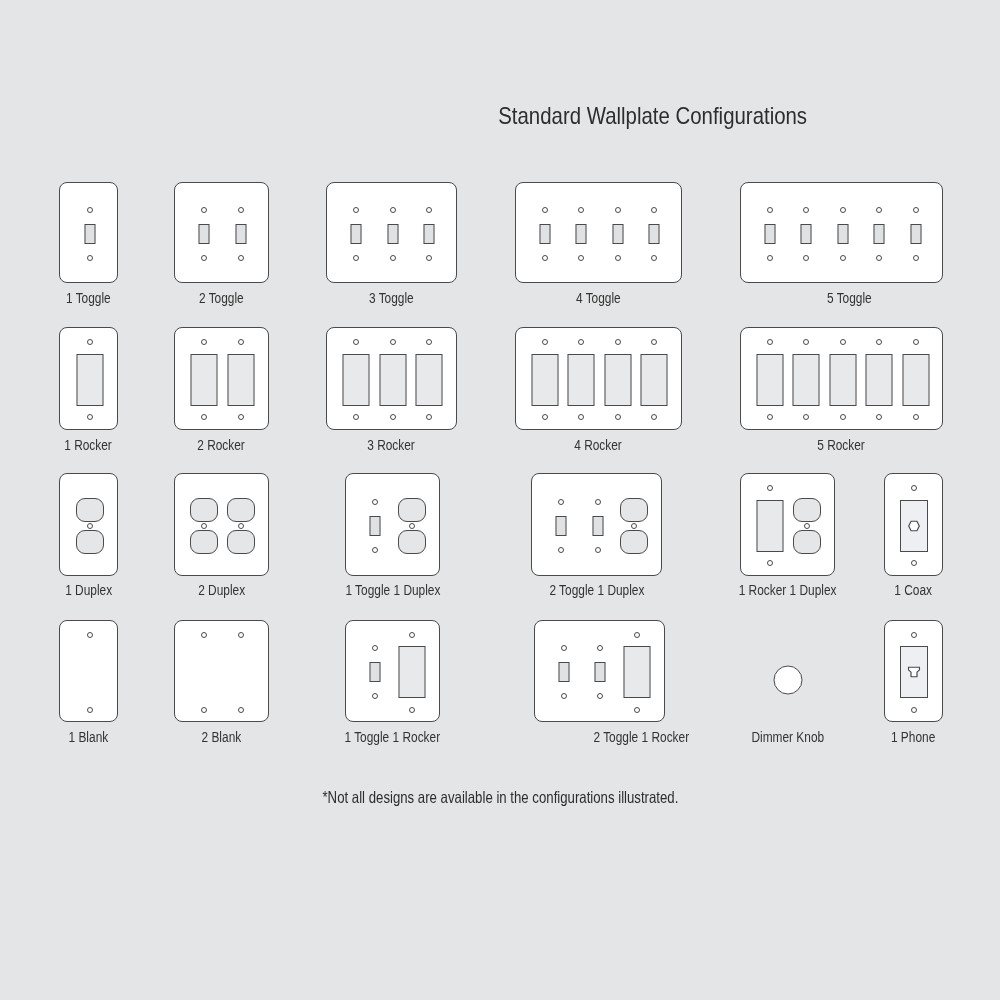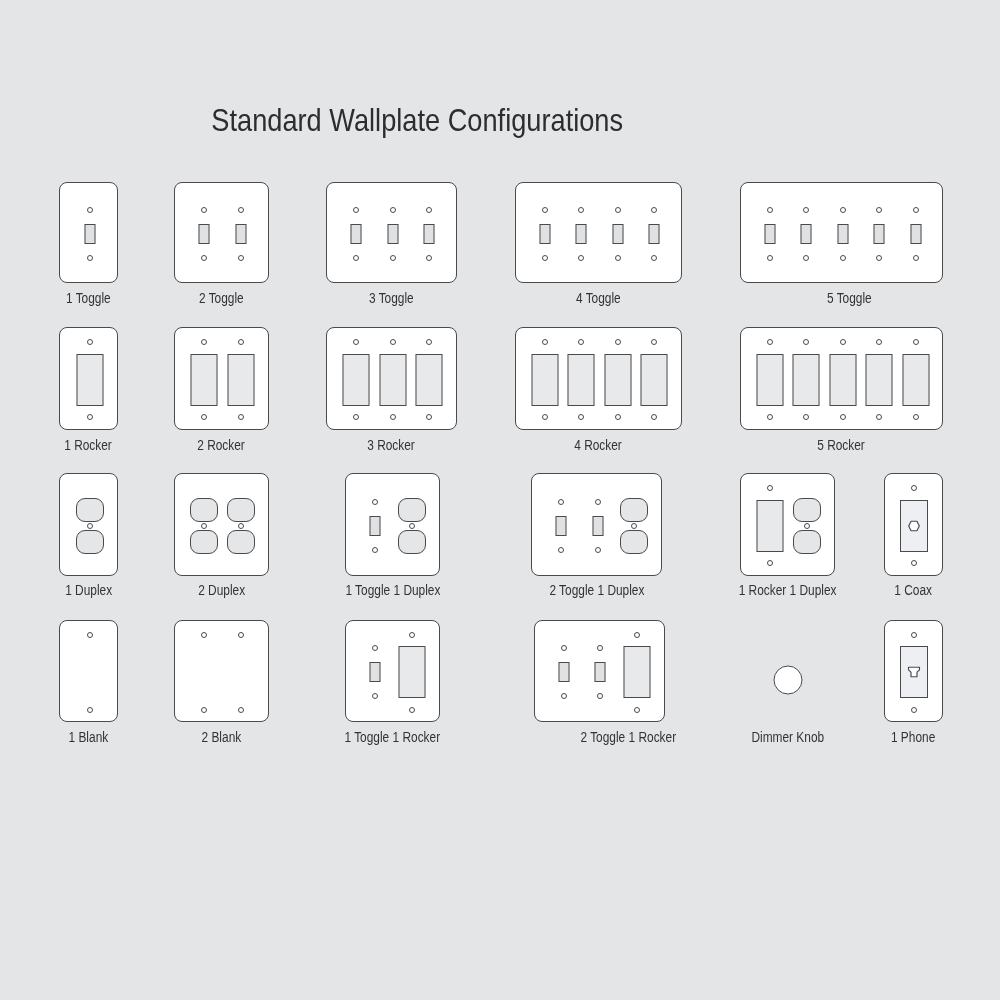--- a/index.html
+++ b/index.html
@@ -7,22 +7,22 @@
     --toggle:#e0e1e3; --rocker:#e8e9eb; --duplex:#e5e6e8; --jack:#edeff2;
     --text:#2d2d2f; --label:#333333;
   }
   html,body{margin:0;padding:0;}
   body{
     width:1000px;height:1000px;background:var(--bg);
     font-family:"Liberation Sans","DejaVu Sans",sans-serif;
     position:relative;overflow:hidden;
   }
   .stage{position:absolute;inset:0;}
-  .title{position:absolute;top:102px;left:0;width:834px;text-align:center;
-    font-size:32px;font-weight:400;color:var(--text);}
+  .title{position:absolute;top:102px;left:0;width:834px;text-align:right;
+    font-size:24px;font-weight:400;color:var(--text);}
   .title>span{display:inline-block;transform:scaleX(.85);white-space:nowrap;}
   .footnote{position:absolute;top:788px;left:0;width:1000px;text-align:center;
     font-size:16.5px;color:var(--text);}
   .footnote>span{display:inline-block;transform:scaleX(.8);white-space:nowrap;}
   .plate{position:absolute;background:var(--plate);border:1.5px solid var(--line);
     border-radius:8px;box-sizing:border-box;}
   .u{position:absolute;transform:translate(-50%,-50%);box-sizing:border-box;line-height:0;}
   .screw{width:6px;height:6px;border:1.4px solid var(--line);border-radius:50%;background:#fff;}
   .toggle-cutout{width:11px;height:20px;border:1.4px solid var(--line);background:var(--toggle);}
   .rocker-cutout{width:27px;height:52px;border:1.4px solid var(--line);background:var(--rocker);}
@@ -241,28 +241,29 @@
         <div class="u screw" style="left: 29px; top: 27px;"></div>
         <div class="u toggle-cutout" style="left: 29px; top: 51px;"></div>
         <div class="u screw" style="left: 29px; top: 75px;"></div>
         <div class="u screw" style="left: 65.5px; top: 27px;"></div>
         <div class="u toggle-cutout" style="left: 65.5px; top: 51px;"></div>
         <div class="u screw" style="left: 65.5px; top: 75px;"></div>
         <div class="u screw" style="left: 102px; top: 13.5px;"></div>
         <div class="u rocker-cutout" style="left: 102px; top: 51px;"></div>
         <div class="u screw" style="left: 102px; top: 88.5px;"></div>
       </div>
-      <div class="plate-label" style="left: 518px; top: 729px;"><span>2 Toggle 1 Rocker</span></div>
+      <div class="plate-label" style="left: 478px; top: 729px; text-align: right;"><span>2 Toggle 1 Rocker</span></div>
       <div class="dimmer-knob" style="left: 788px; top: 680px;"></div>
       <div class="plate-label" style="left: 678px; top: 729px;"><span>Dimmer Knob</span></div>
       <div class="plate" style="left: 883.5px; top: 620px; width: 59px; height: 102px;">
         <div class="u screw" style="left: 29.5px; top: 13.5px;"></div>
         <div class="u jack-rect" style="left: 29.5px; top: 51px;"></div>
         <div class="u " style="left: 29.5px; top: 51px;">
           <svg width="13" height="11" viewBox="0 0 13 11">
             <polygon points="1,0.7 12,0.7 12,3.4 9.5,5.6 9.5,10.3 3.5,10.3 3.5,5.6 1,3.4" fill="#ffffff" stroke="#4a4a4c" stroke-width="1.2" stroke-linejoin="round"></polygon>
           </svg>
         </div>
         <div class="u screw" style="left: 29.5px; top: 88.5px;"></div>
       </div>
       <div class="plate-label" style="left: 803px; top: 729px;"><span>1 Phone</span></div>
     </div>
+  <div class="footnote"><span>*Not all designs are available in the configurations illustrated.</span></div>
 </div>
 
 </body></html>

